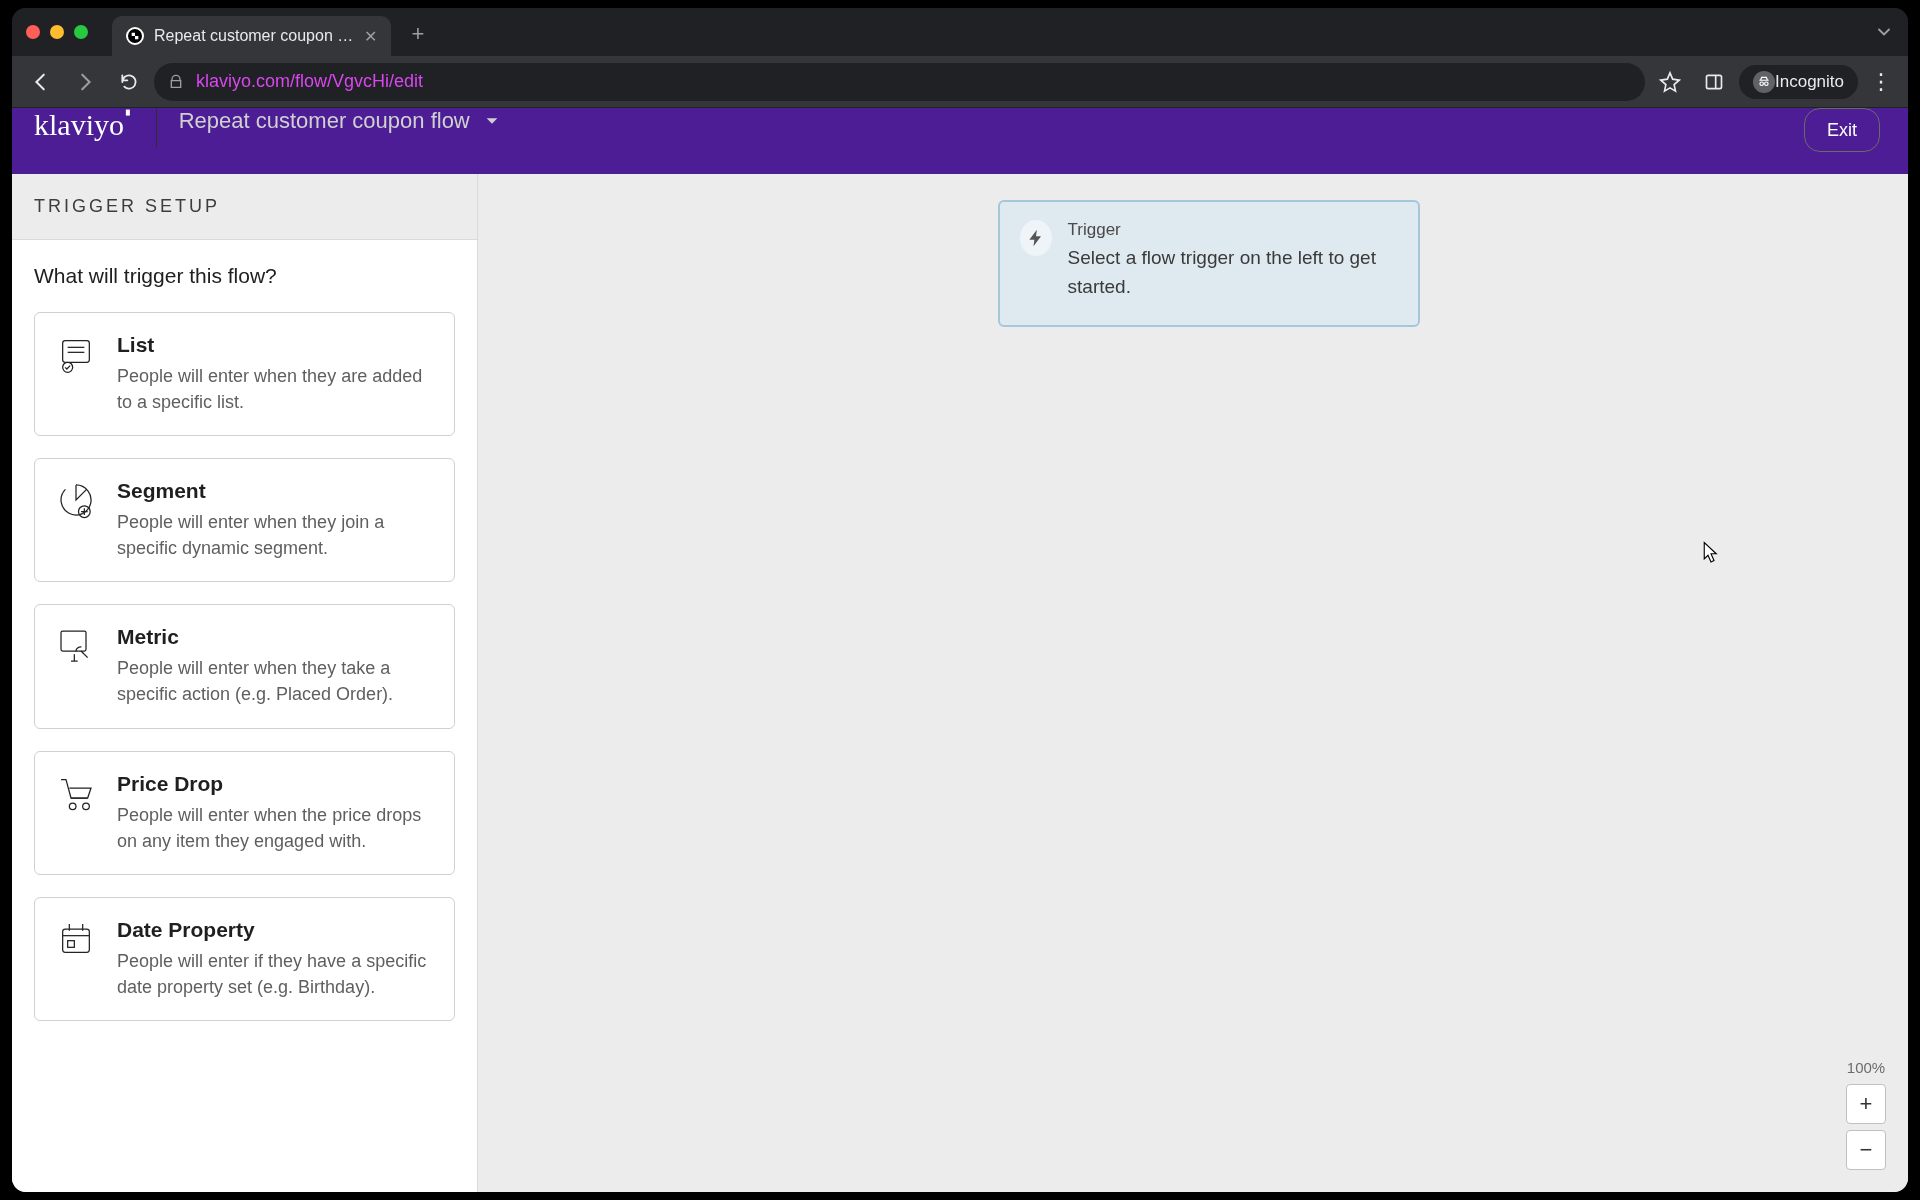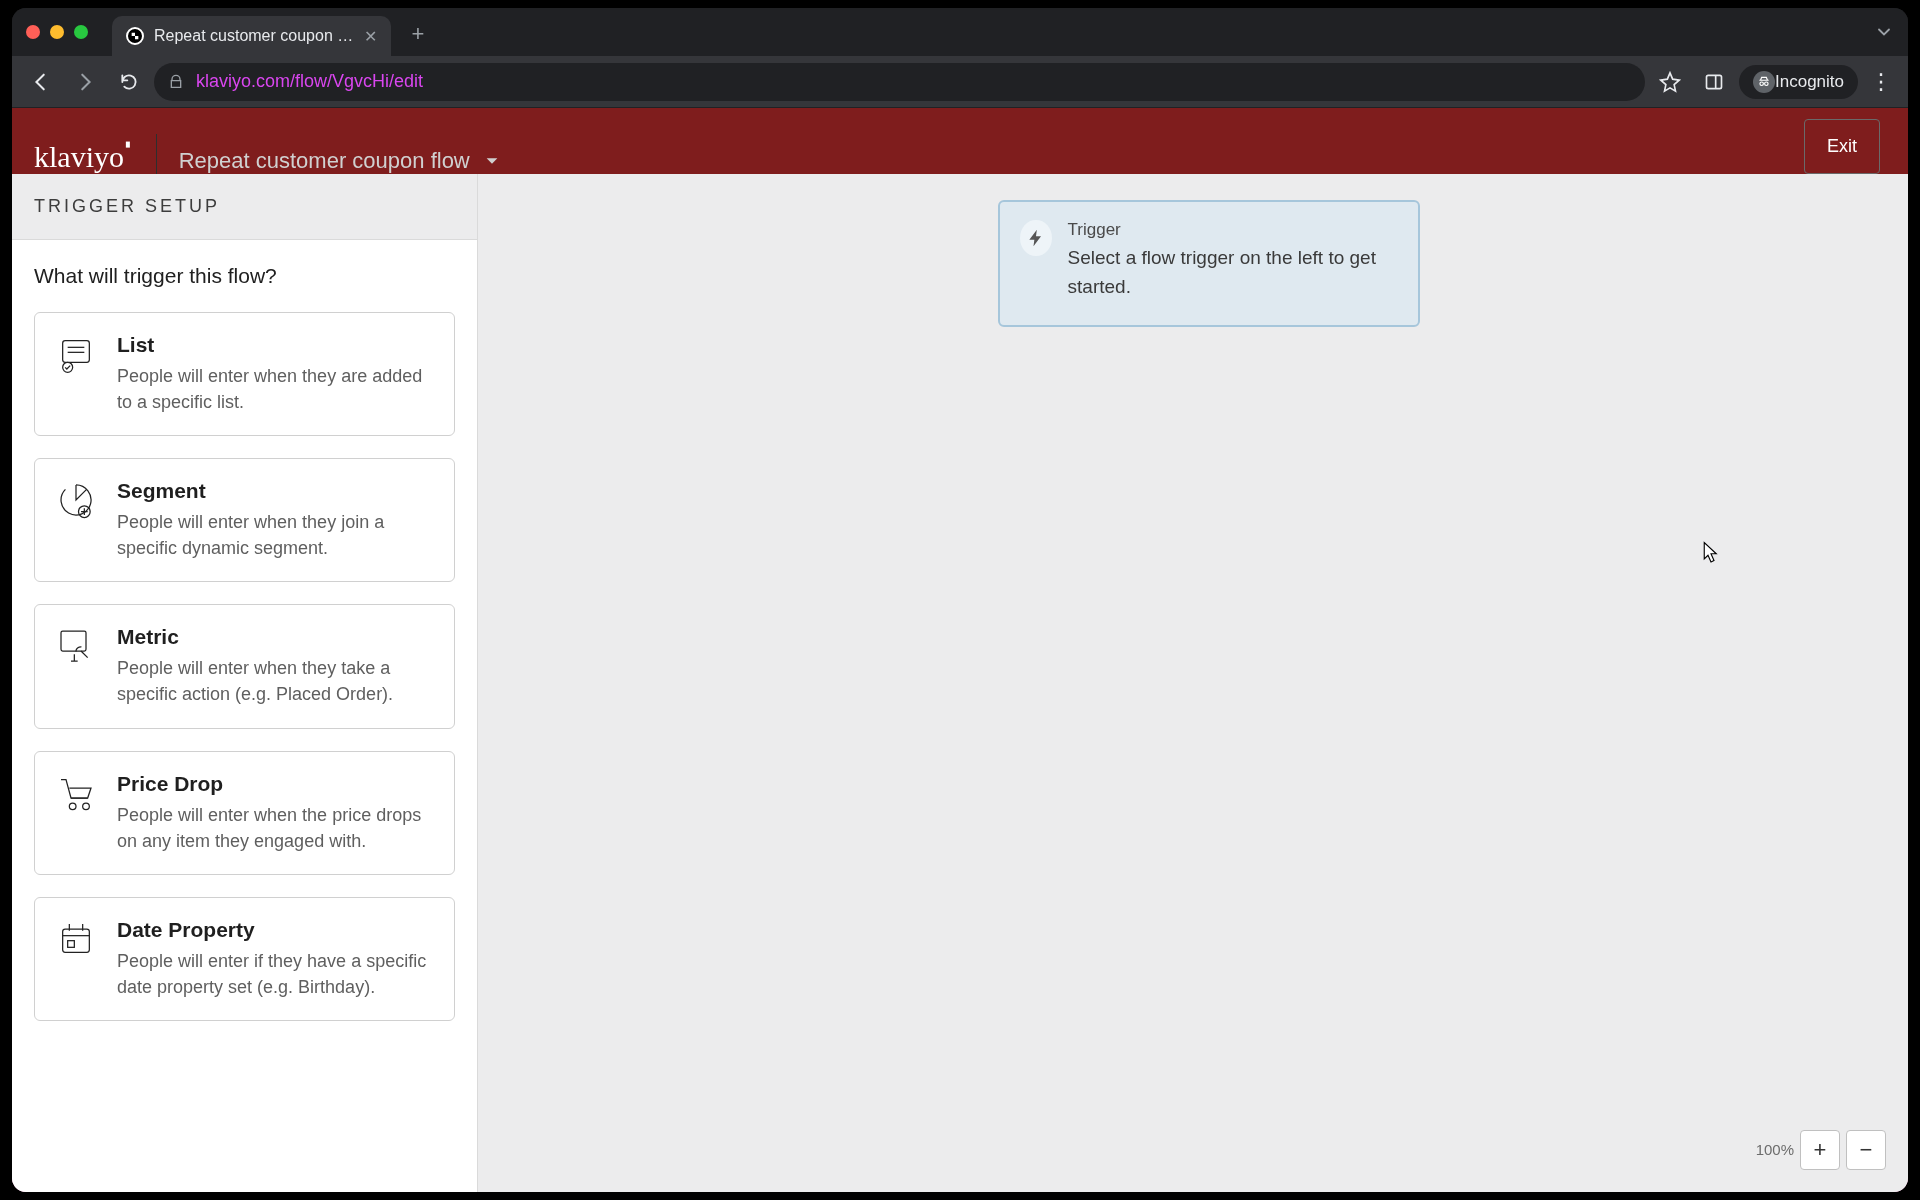--- a/index.html
+++ b/index.html
@@ -70,22 +70,22 @@
     display:flex; align-items:center; gap:0;
     background:#202124; color:#e8eaed;
     border-radius:20px; padding:6px 14px; font-size:17px;
   }
   .incog-chip .hat{width:22px;height:22px;border-radius:50%;background:#5f6368;display:flex;align-items:center;justify-content:center;}
   .kebab{color:#e8eaed;font-size:22px;letter-spacing:0;line-height:1; padding:0 6px;}
 
   
   .app-header {
     height: 66px;
-    background:#7f1d1d;
-    display:flex; align-items:flex-end;
+    background:#4c1d95;
+    display:flex; align-items:flex-start;
     padding: 0 28px 0 22px;
     gap: 22px;
     color:#fff;
   }
   .logo {
     font-family: Georgia, 'Times New Roman', serif;
     font-size: 30px;
     font-weight:400;
     letter-spacing:0px;
     position:relative;
@@ -93,23 +93,23 @@
   }
   .logo .tm{font-size:10px; margin-left:2px; margin-top:2px;}
   .vdiv{width:1px;height:40px;background:#2e2e2e;}
   .flow-name {
     display:flex; align-items:center; gap:14px;
     color:#d0d0d0; font-size:22px;
   }
   .flow-name .caret{color:#d0d0d0;}
   .app-header .flex1{flex:1;}
   .exit-btn {
-    height:55px; padding:0 22px;
+    height:44px; padding:0 22px;
     background:transparent; color:#fff;
-    border:1px solid #6a6a6a; border-radius:4px;
+    border:1px solid #6a6a6a; border-radius:16px;
     font-size:18px;
   }
 
   
   .app-body {
     position:relative;
     height: calc(100% - 48px - 52px - 66px);
     display:flex;
     background:#f9a8d4;
   }
@@ -180,21 +180,21 @@
   
   .cursor-pointer{
     position:absolute; left:1224px; top:367px;
     width:18px; height:24px;
   }
   .cursor-pointer svg{width:100%;height:100%;}
 
   
   .zoom-ctrls{
     position:absolute; right:22px; bottom:22px;
-    display:flex; flex-direction:row; align-items:center; gap:6px;
+    display:flex; flex-direction:column; align-items:center; gap:6px;
   }
   .zoom-pct{font-size:15px;color:#6c6c6c;margin-bottom:2px;}
   .zoom-btn{
     width:40px;height:40px;border:1px solid #c0c0c0;
     background:#fff;border-radius:4px;
     display:flex;align-items:center;justify-content:center;
     font-size:22px;color:#333;cursor:pointer;
   }
 
   svg{display:block;}

